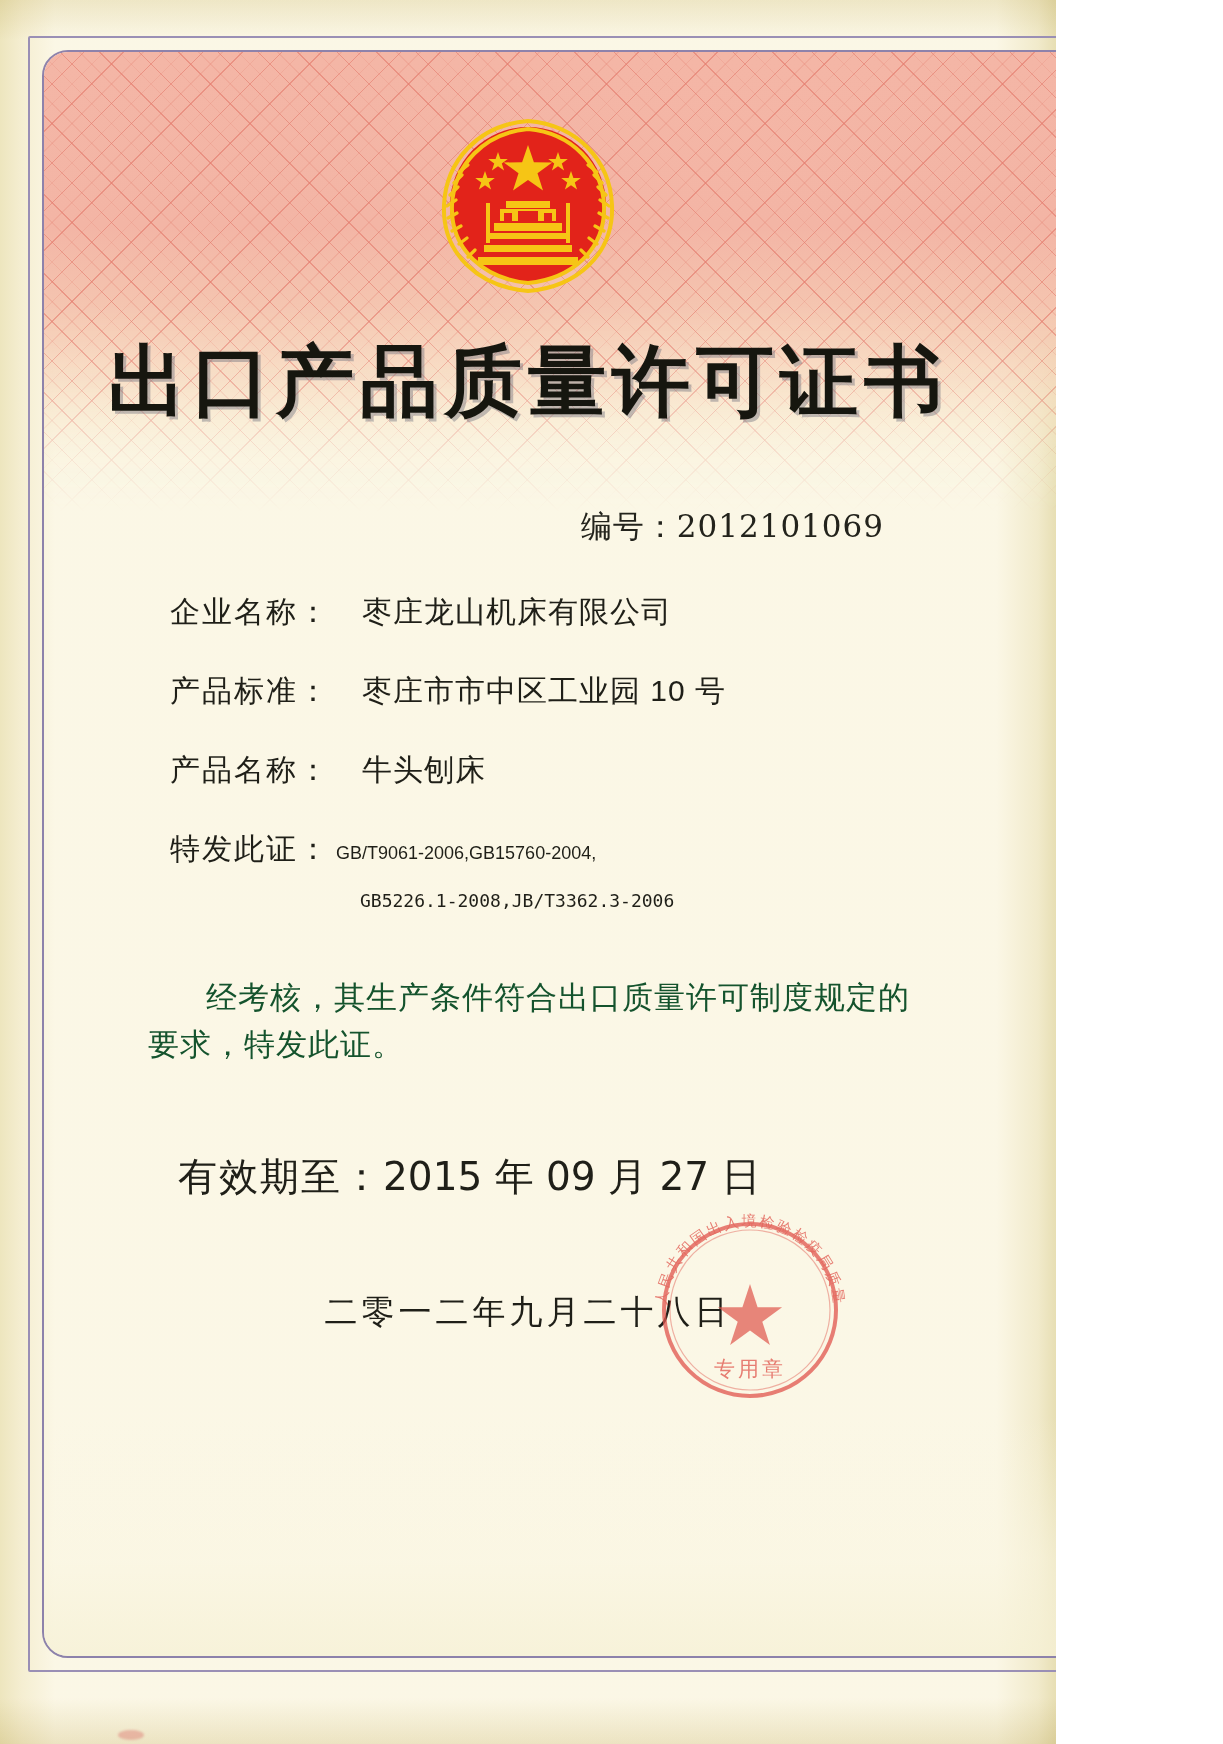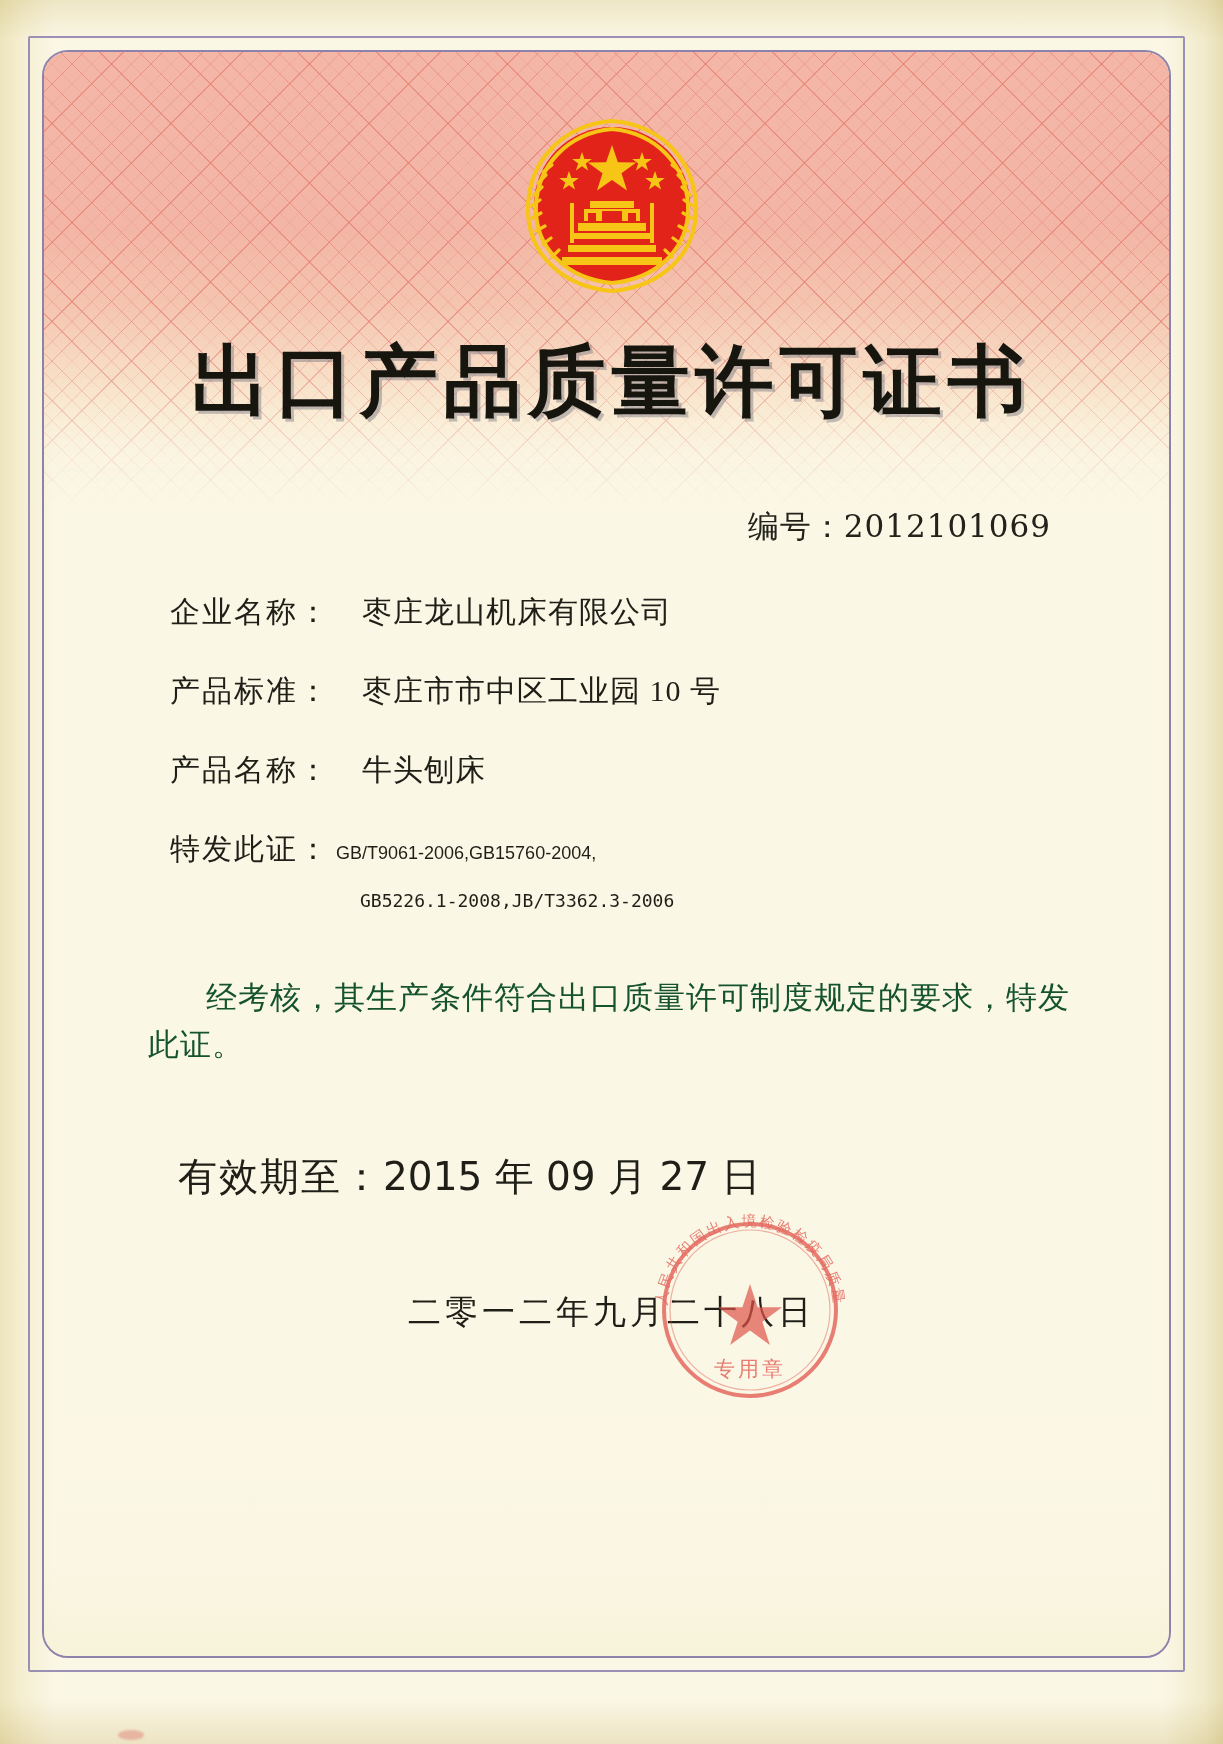--- a/index.html
+++ b/index.html
@@ -10,21 +10,21 @@
   body {
     width: 1223px;
     height: 1744px;
     font-family: "Liberation Serif", serif;
     overflow: hidden;
   }
 
   
   .page {
     position: relative;
-    width: 1223px;
+    width: 1056px;
     height: 1744px;
     background: #fdfaef;
     overflow: hidden;
   }
   
   .paper-tint {
     position: absolute;
     inset: 0;
     background:
       linear-gradient(90deg, #efe9c8 0px, #f7f2dd 22px, #fdfbf2 55px, #fdfbf2 calc(100% - 60px), #f3eed6 calc(100% - 18px), #e9e2bd 100%),
@@ -135,21 +135,21 @@
     color: #1f1f18;
     gap: 26px;
   }
   .field .lbl {
     letter-spacing: 2px;
     white-space: nowrap;
   }
   .field .val {
     margin-left: 6px;
     letter-spacing: 1px;
-    font-family: Liberation Serif, serif;
+    font-family: Liberation Sans, sans-serif;
   }
   .field.standard {
     display: block;
     margin-bottom: 20px;
   }
   .field.standard .lbl { display: inline; }
   .field.standard .val {
     display: inline;
     font-family: Liberation Sans, sans-serif;
     font-size: 18px;

